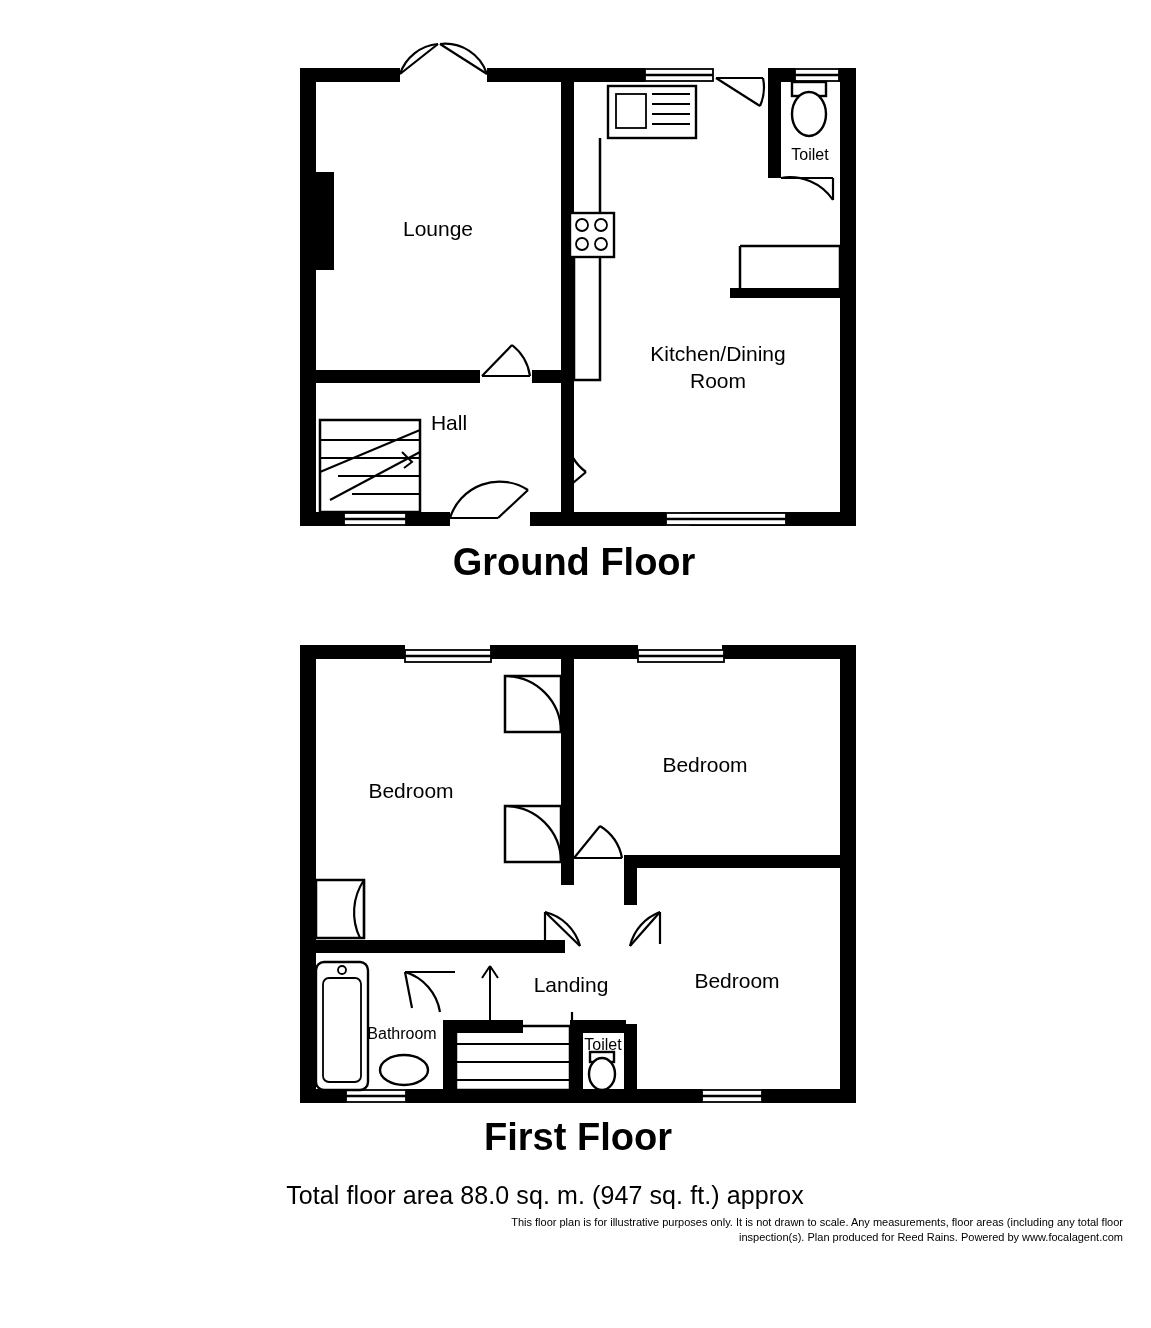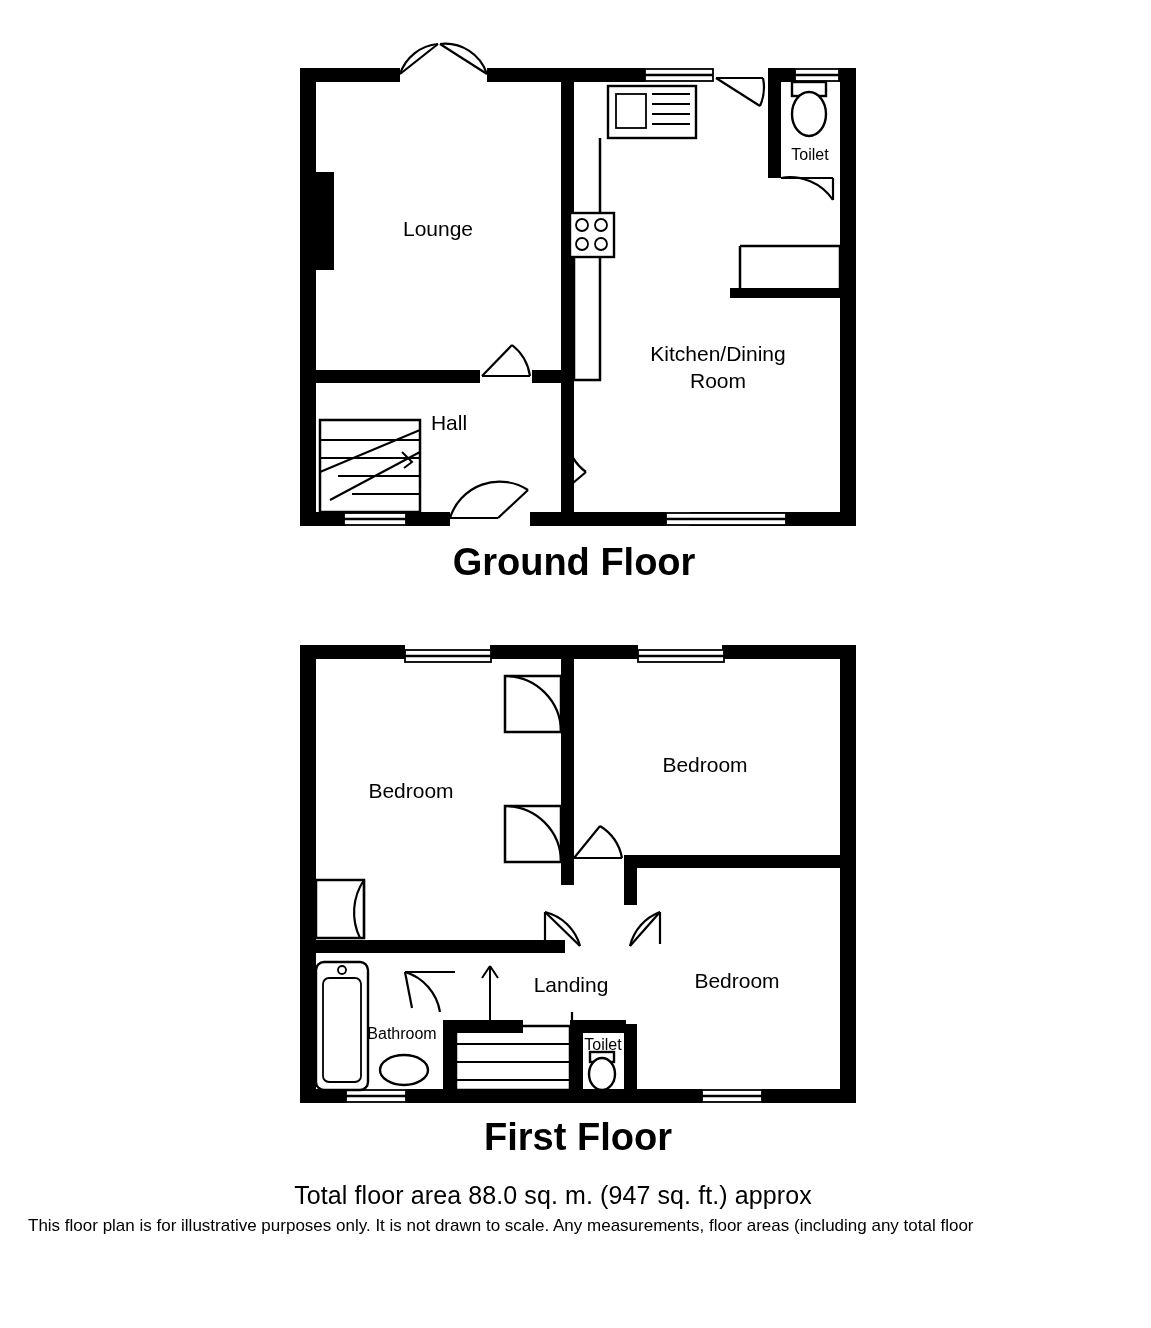--- a/index.html
+++ b/index.html
@@ -46,34 +46,34 @@
   }
   .floor-title {
     font-family: "Liberation Sans", sans-serif;
     font-size: 38px;
     font-weight: bold;
     fill: #000000;
     text-anchor: middle;
   }
   .area-line {
     position: absolute;
-    left: 8px;
+    left: 0;
     top: 1181px;
     width: 1090px;
     text-align: center;
     font-size: 25px;
     letter-spacing: 0.1px;
   }
   .disclaimer {
     position: absolute;
     left: 28px;
     top: 1215px;
     width: 1095px;
-    text-align: left;
-    font-size: 17px;
+    text-align: right;
+    font-size: 11px;
     line-height: 1.33;
   }
 </style>
 </head>
 <body>
 
 <div class="plan-wrap">
 
   <svg class="floorplan" viewBox="0 0 1151 1328" xmlns="http://www.w3.org/2000/svg">
 
@@ -307,15 +307,16 @@
       <text class="room-label small" x="603" y="1050">Toilet</text>
 
       <text class="floor-title" x="578" y="1150">First Floor</text>
     </g>
   </svg>
 
   <div class="area-line">Total floor area 88.0 sq. m. (947 sq. ft.) approx</div>
 
   <div class="disclaimer">
     <div>This floor plan is for illustrative purposes only. It is not drawn to scale. Any measurements, floor areas (including any total floor</div>
+    <div>inspection(s). Plan produced for Reed Rains. Powered by www.focalagent.com</div>
   </div>
 
 </div>
 
 </body></html>

